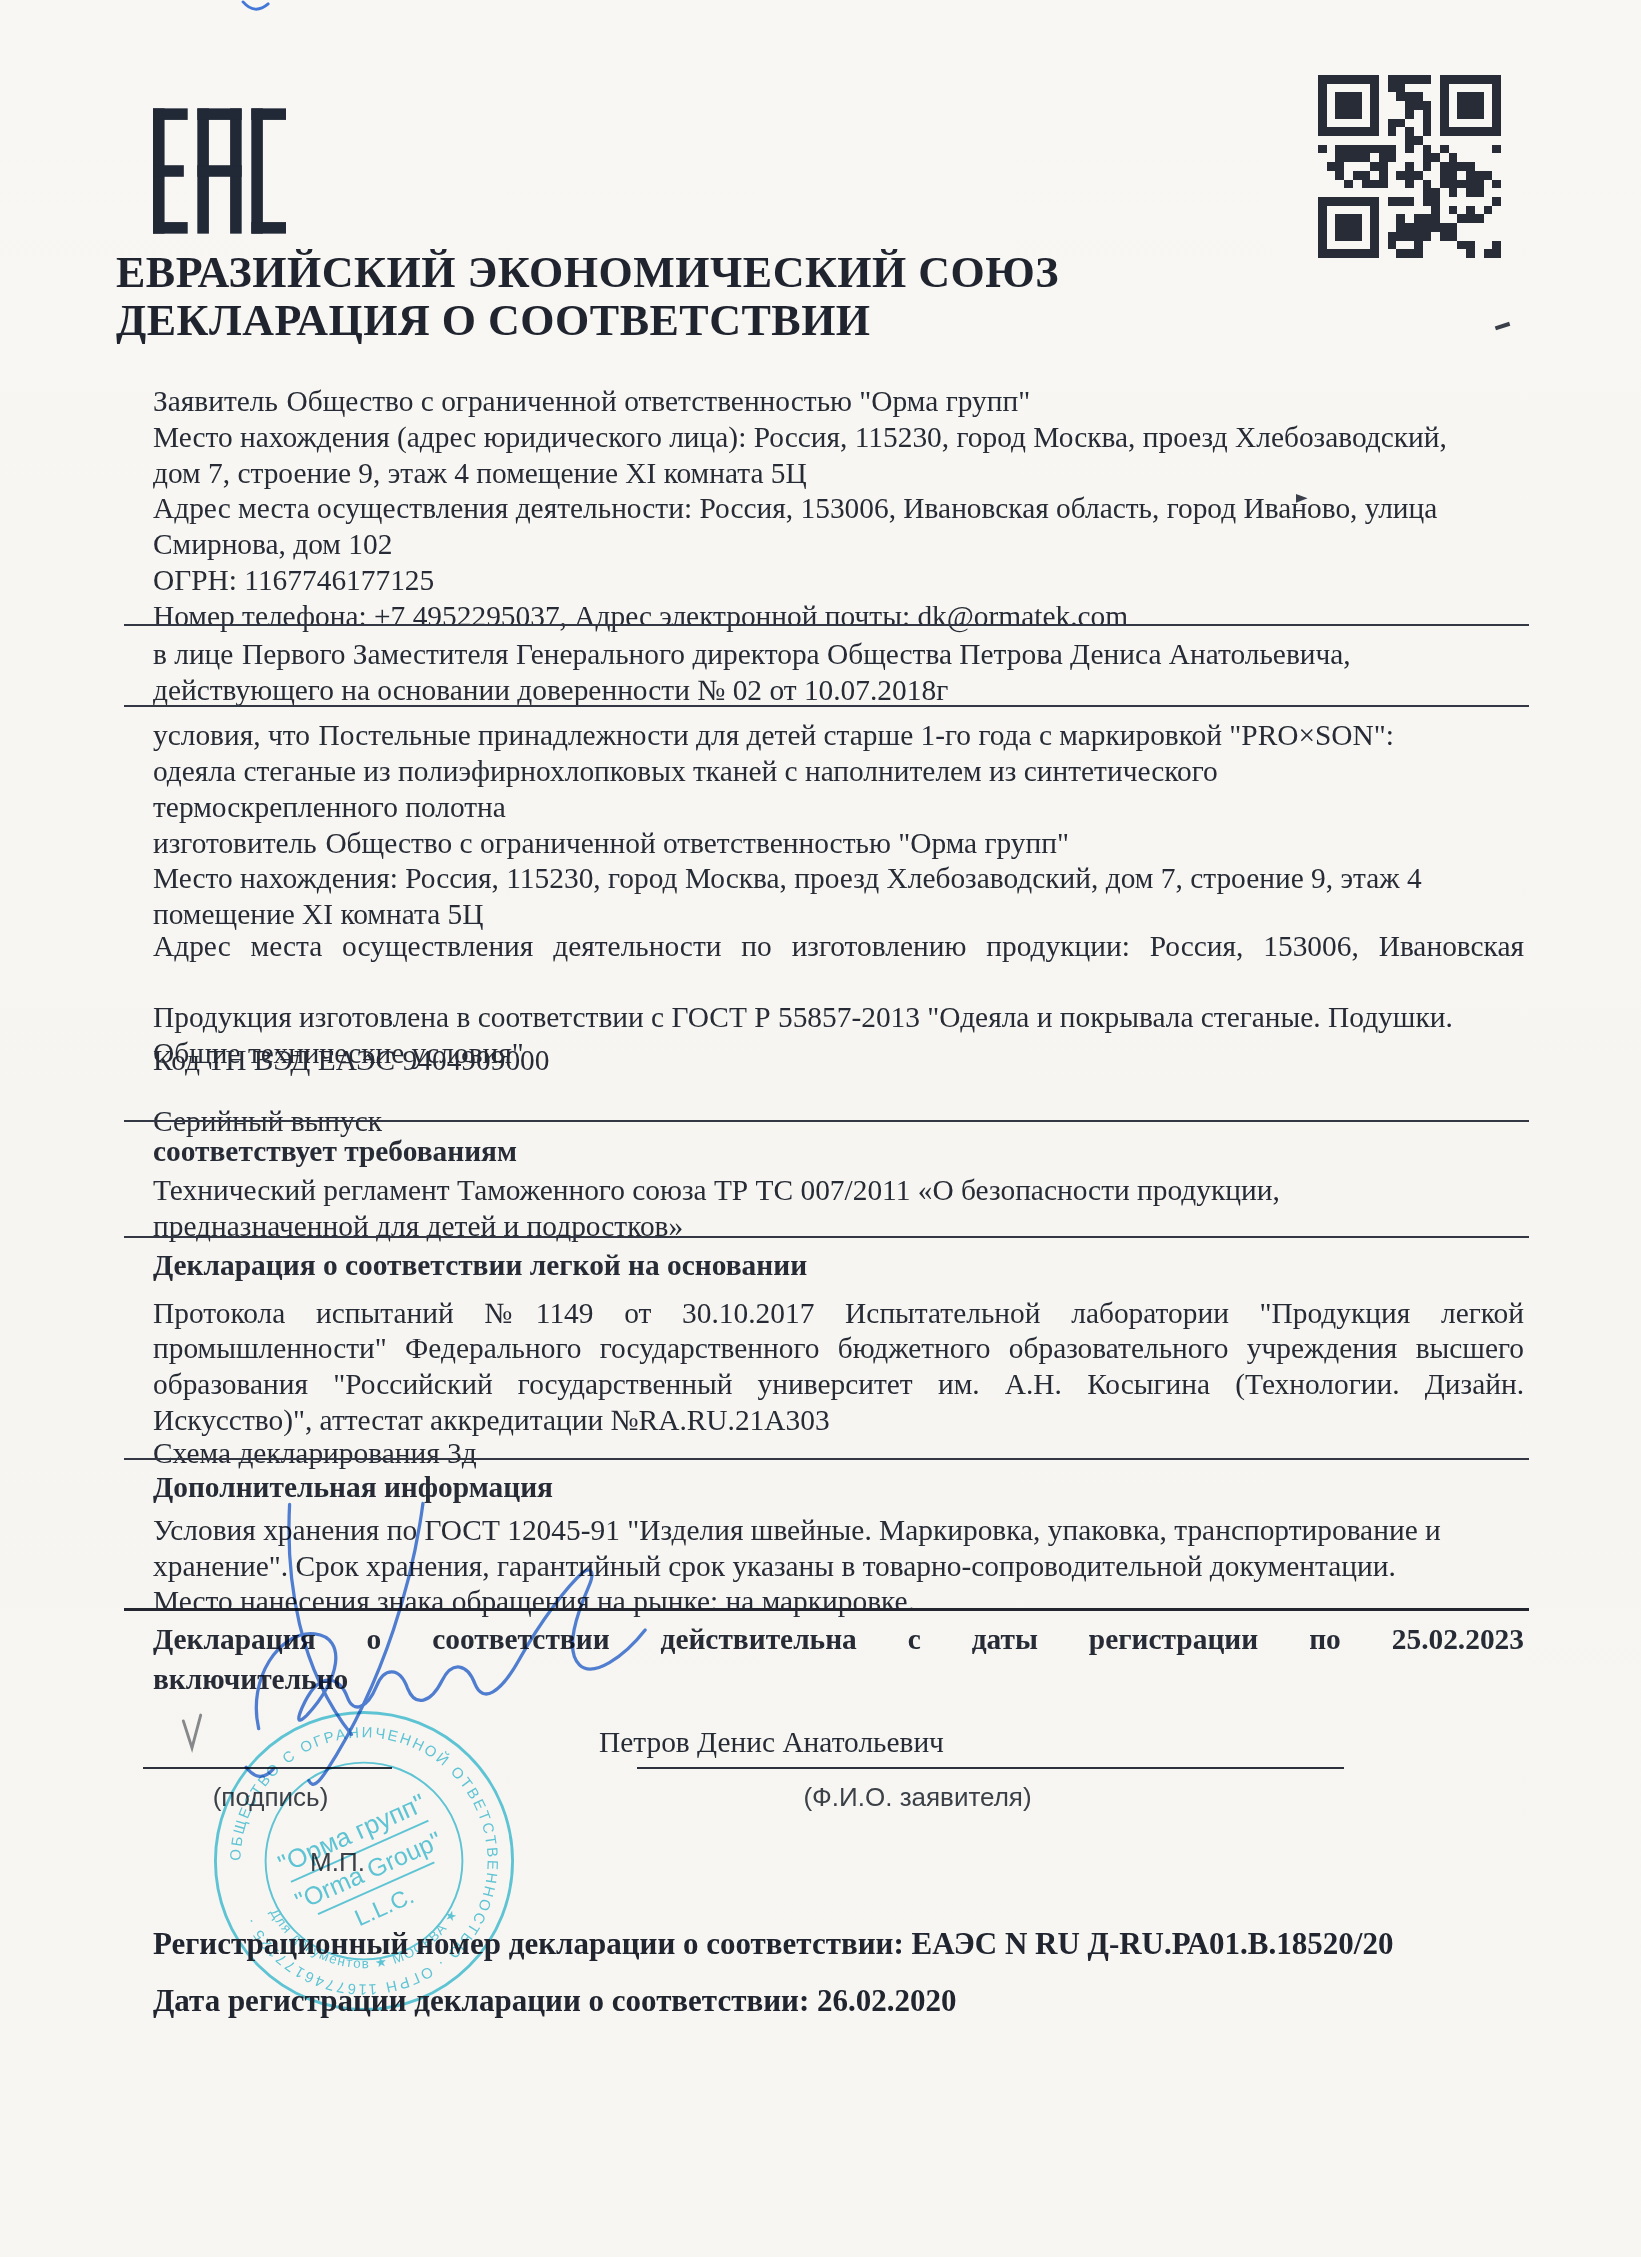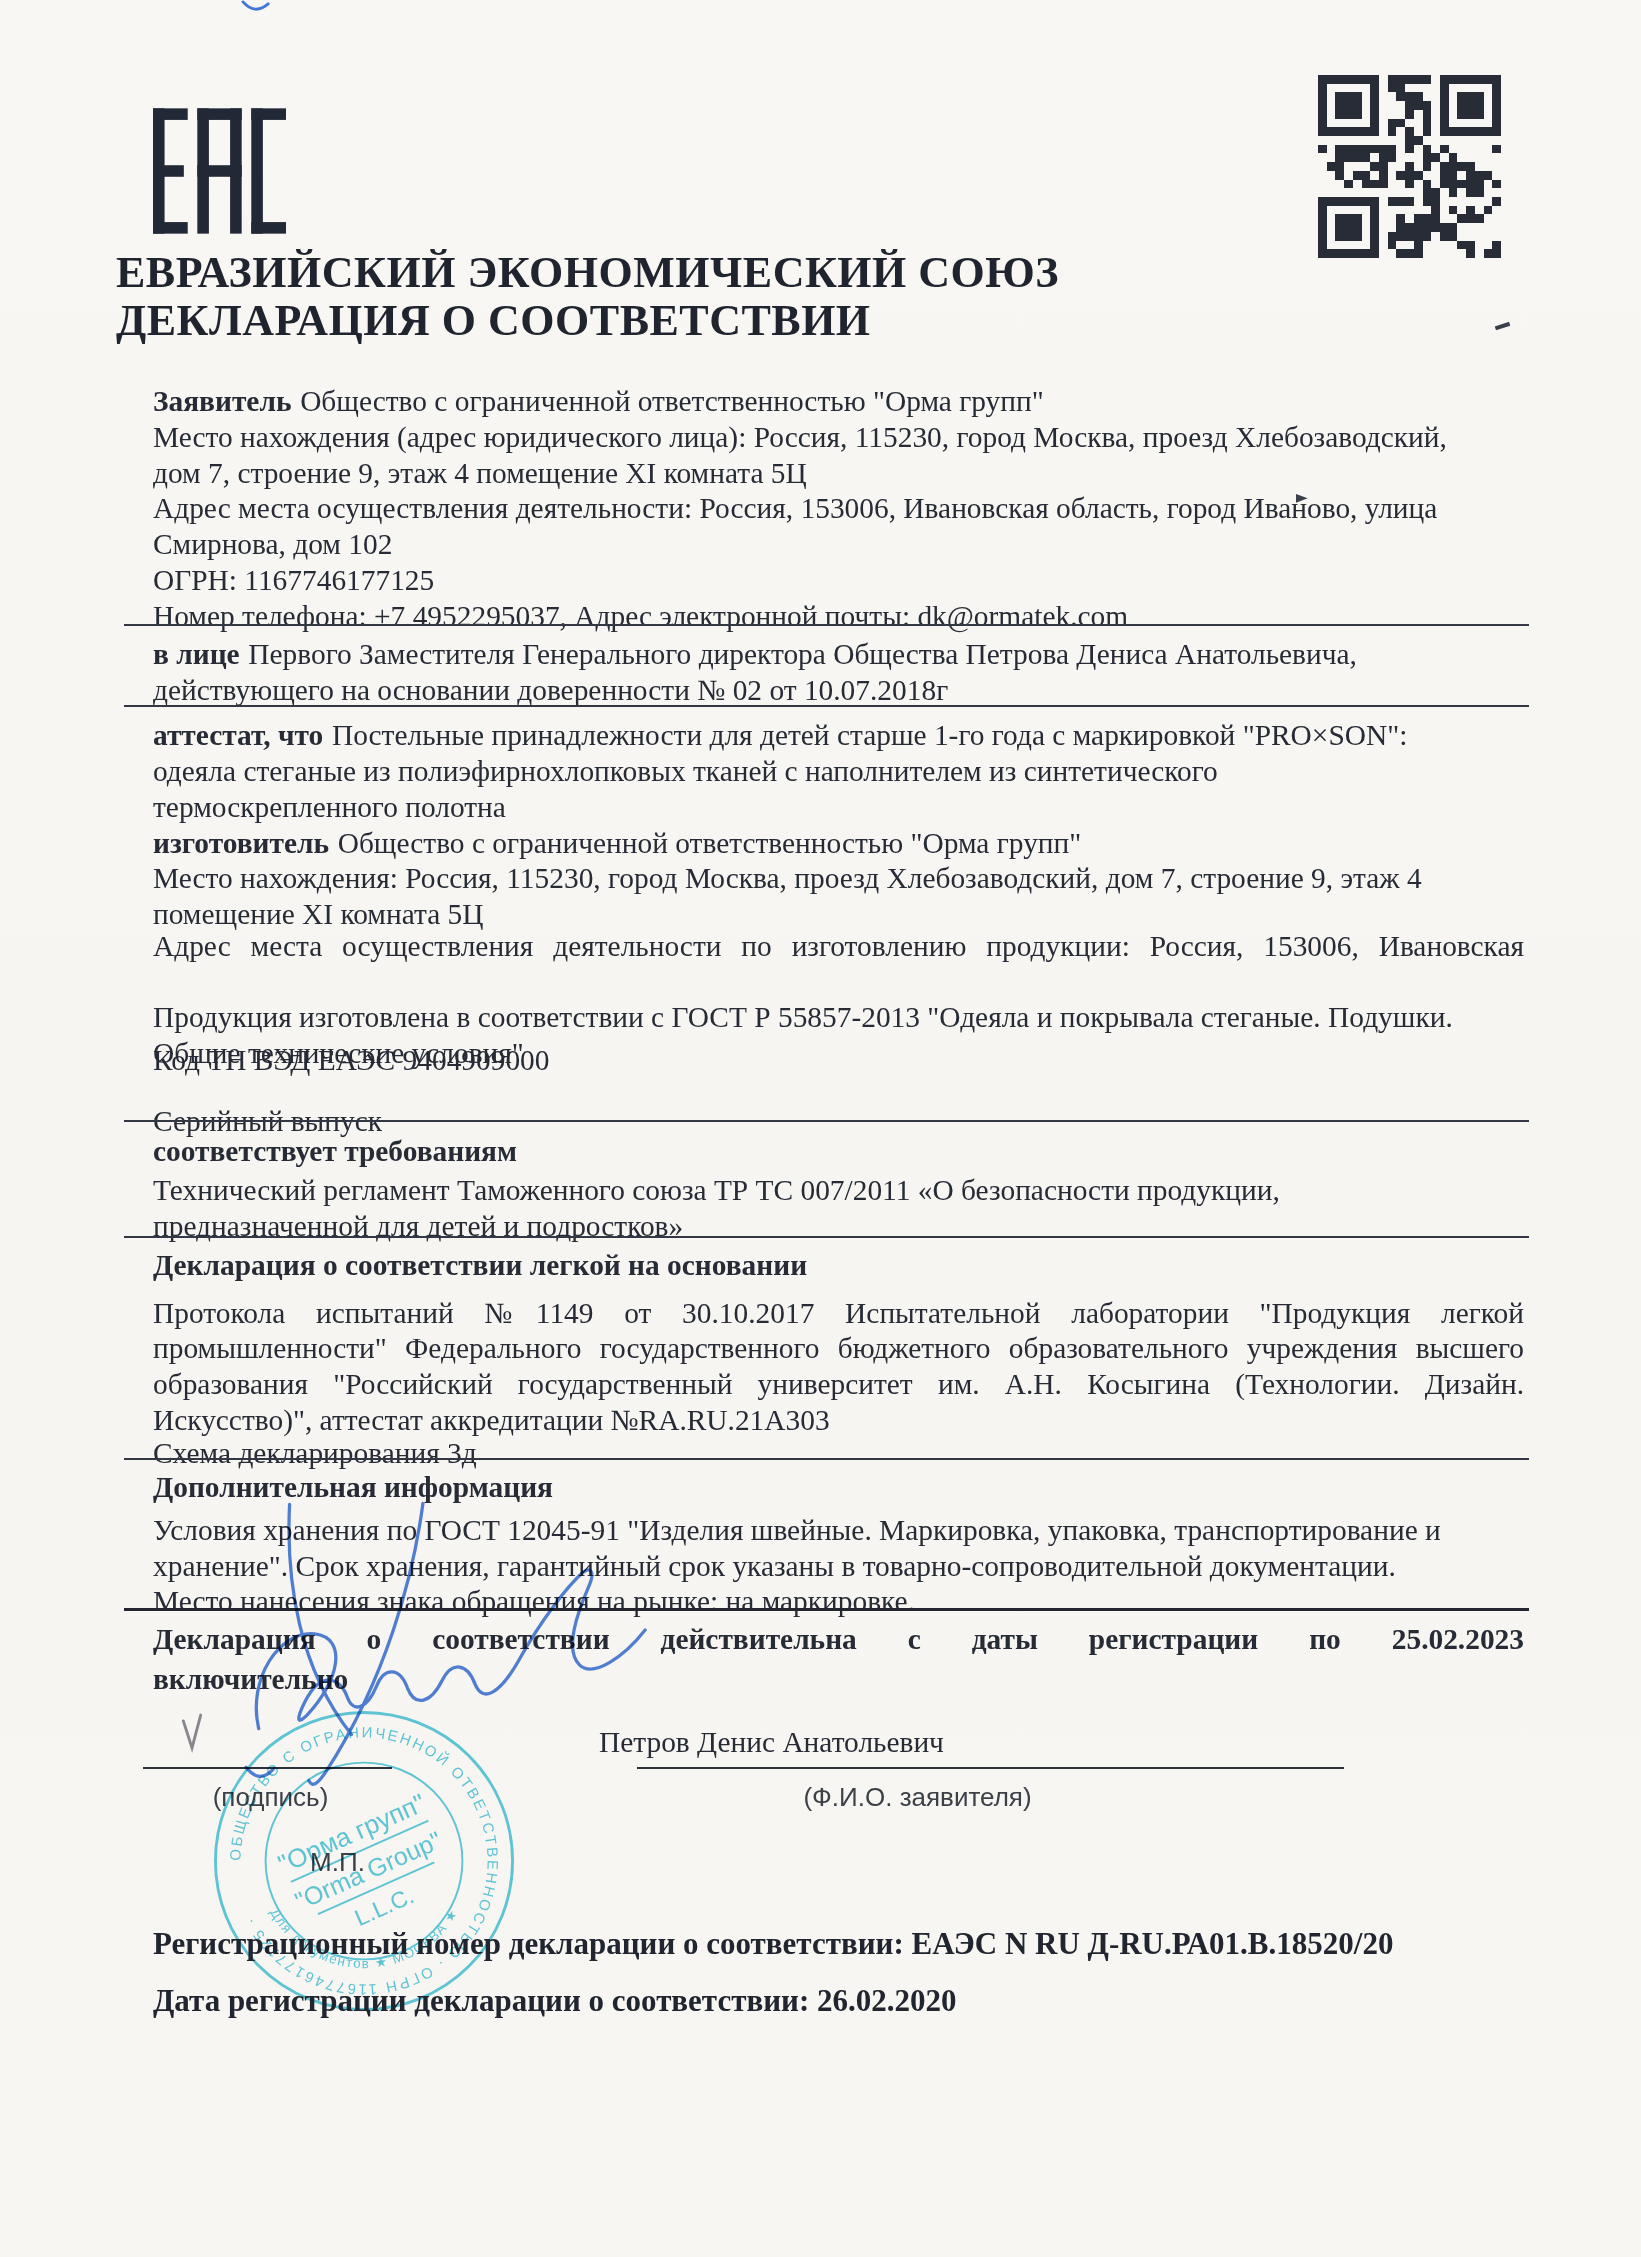--- a/index.html
+++ b/index.html
@@ -1,21 +1,21 @@
 <!DOCTYPE html>
 <html><head>
 <meta charset="utf-8">
 <style>
   html,body{margin:0;padding:0;background:#e8e7e4;}
   .page{position:relative;width:1641px;height:2257px;margin:0 auto;
         background:linear-gradient(180deg,#f8f7f3 0%,#f6f5f1 55%,#f7f6f2 100%);
         font-family:"Liberation Serif", serif;color:#262b35;overflow:hidden;}
   .line{position:absolute;left:153px;width:1371px;font-size:29.4px;line-height:34px;white-space:nowrap;}
   .fill{white-space:normal;text-align:justify;text-align-last:justify;}
-  .lead{margin-right:8.7px;font-weight:bold;}
+  .lead{margin-right:8.7px;font-weight:normal;}
   .bold{font-weight:bold;}
   .rule{position:absolute;left:124px;width:1405px;height:1.9px;background:#333844;}
   .rule.thick{height:2.9px;background:#23262e;}
   .title-block{position:absolute;left:116px;width:1159px;text-align:left;font-weight:bold;
                font-size:44px;color:#1f242e;letter-spacing:0.5px;}
   .caption{position:absolute;font-family:"Liberation Sans", sans-serif;font-size:26px;color:#3c4148;text-align:center;}
   .sigline{position:absolute;top:1767px;height:1.9px;background:#2b303a;}
   .name{position:absolute;font-size:29.4px;color:#262b35;}
   .regline{position:absolute;left:153px;font-size:31px;font-weight:bold;white-space:nowrap;color:#20252f;}
   .speck{position:absolute;background:#3a3f4a;}
@@ -197,21 +197,21 @@
   <div class="line" style="top:491px">Адрес места осуществления деятельности: Россия, 153006, Ивановская область, город Иваново, улица</div>
   <div class="line" style="top:527px">Смирнова, дом 102</div>
   <div class="line" style="top:563px">ОГРН: 1167746177125</div>
   <div class="line" style="top:599px">Номер телефона: +7 4952295037, Адрес электронной почты: dk@ormatek.com</div>
   <div class="rule" style="top:624px"></div>
 
   <div class="line" style="top:637px"><b class="lead">в лице</b><span>Первого Заместителя Генерального директора Общества Петрова Дениса Анатольевича,</span></div>
   <div class="line" style="top:673px">действующего на основании доверенности № 02 от 10.07.2018г</div>
   <div class="rule" style="top:705px"></div>
 
-  <div class="line" style="top:718px"><b class="lead">аттестат, что</b><span>Постельные принадлежности для детей старше 1-го года с маркировкой "PRO×SON":</span></div>
+  <div class="line" style="top:718px"><b class="lead">условия, что</b><span>Постельные принадлежности для детей старше 1-го года с маркировкой "PRO×SON":</span></div>
   <div class="line" style="top:754px">одеяла стеганые из полиэфирнохлопковых тканей с наполнителем из синтетического</div>
   <div class="line" style="top:790px">термоскрепленного полотна</div>
 
   <div class="line" style="top:826px"><b class="lead">изготовитель</b><span>Общество с ограниченной ответственностью "Орма групп"</span></div>
   <div class="line" style="top:861px">Место нахождения: Россия, 115230, город Москва, проезд Хлебозаводский, дом 7, строение 9, этаж 4</div>
   <div class="line" style="top:897px">помещение XI комната 5Ц</div>
   <div class="line fill" style="top:929px">Адрес места осуществления деятельности по изготовлению продукции: Россия, 153006, Ивановская</div>
   <div class="line" style="top:1000px">Продукция изготовлена в соответствии с ГОСТ Р 55857-2013 "Одеяла и покрывала стеганые. Подушки.</div>
   <div class="line" style="top:1036px">Общие технические условия"</div>
   <div class="line" style="top:1043px">Код ТН ВЭД ЕАЭС 9404909000</div>

